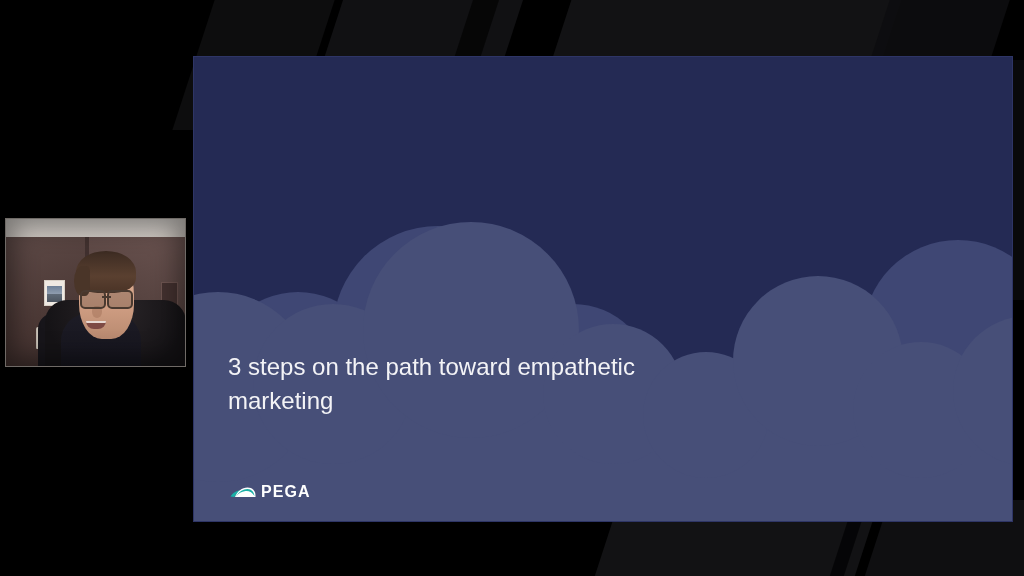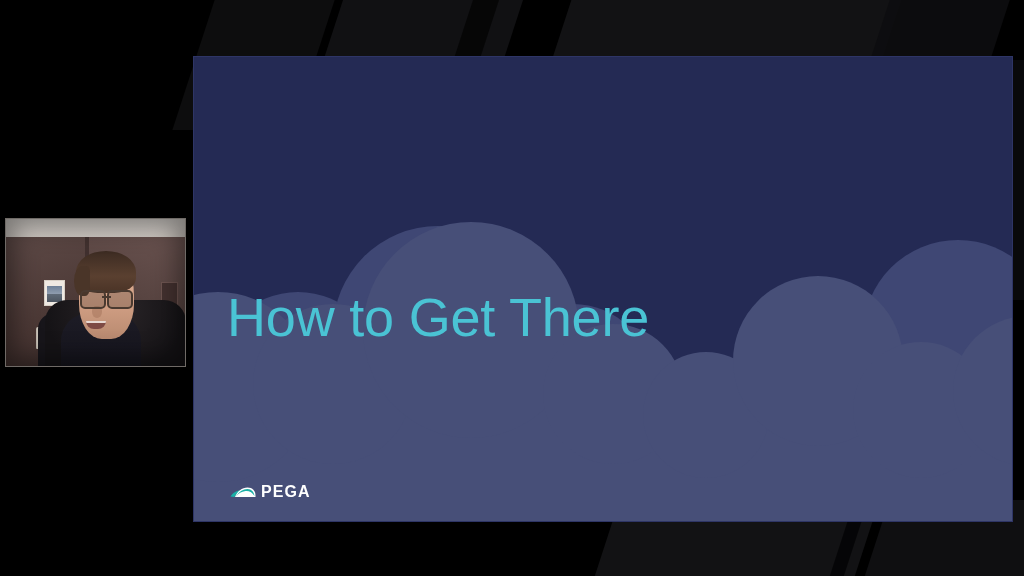--- a/index.html
+++ b/index.html
@@ -285,22 +285,22 @@
         <div class="puff" style="left:170px;  bottom:84px;  width:216px; height:216px;"></div>
         <div class="puff" style="left:350px;  bottom:58px;  width:140px; height:140px;"></div>
         <div class="puff" style="left:450px;  bottom:44px;  width:126px; height:126px;"></div>
         <div class="puff" style="left:540px;  bottom:76px;  width:170px; height:170px;"></div>
         <div class="puff" style="left:660px;  bottom:44px;  width:136px; height:136px;"></div>
         <div class="puff" style="left:760px;  bottom:56px;  width:150px; height:150px;"></div>
       </div>
 
     </div>
 
-    <h1 class="slide-title">How to Get There</h1>
-
+
+    <p class="slide-subtitle">3 steps on the path toward empathetic marketing</p>
 
     <div class="logo">
       <svg class="logo-mark" width="26" height="13" viewBox="0 0 52 26">
         <path d="M1 21 C6 13, 14 8, 22 9 C17 12, 12 16, 9 22 Z" fill="#19b0a6"></path>
         <path d="M10 22 C14 11, 24 3, 35 3 C45 3, 51 10, 51 19 L51 22 Z" fill="#ffffff"></path>
         <path d="M12 21 C17 12, 26 6, 35 6 C43 6, 48 12, 49 20 C45 13, 38 9, 31 10 C23 11, 16 15, 12 21 Z" fill="#19b0a6"></path>
       </svg>
       <span class="logo-word">PEGA</span>
     </div>
 

